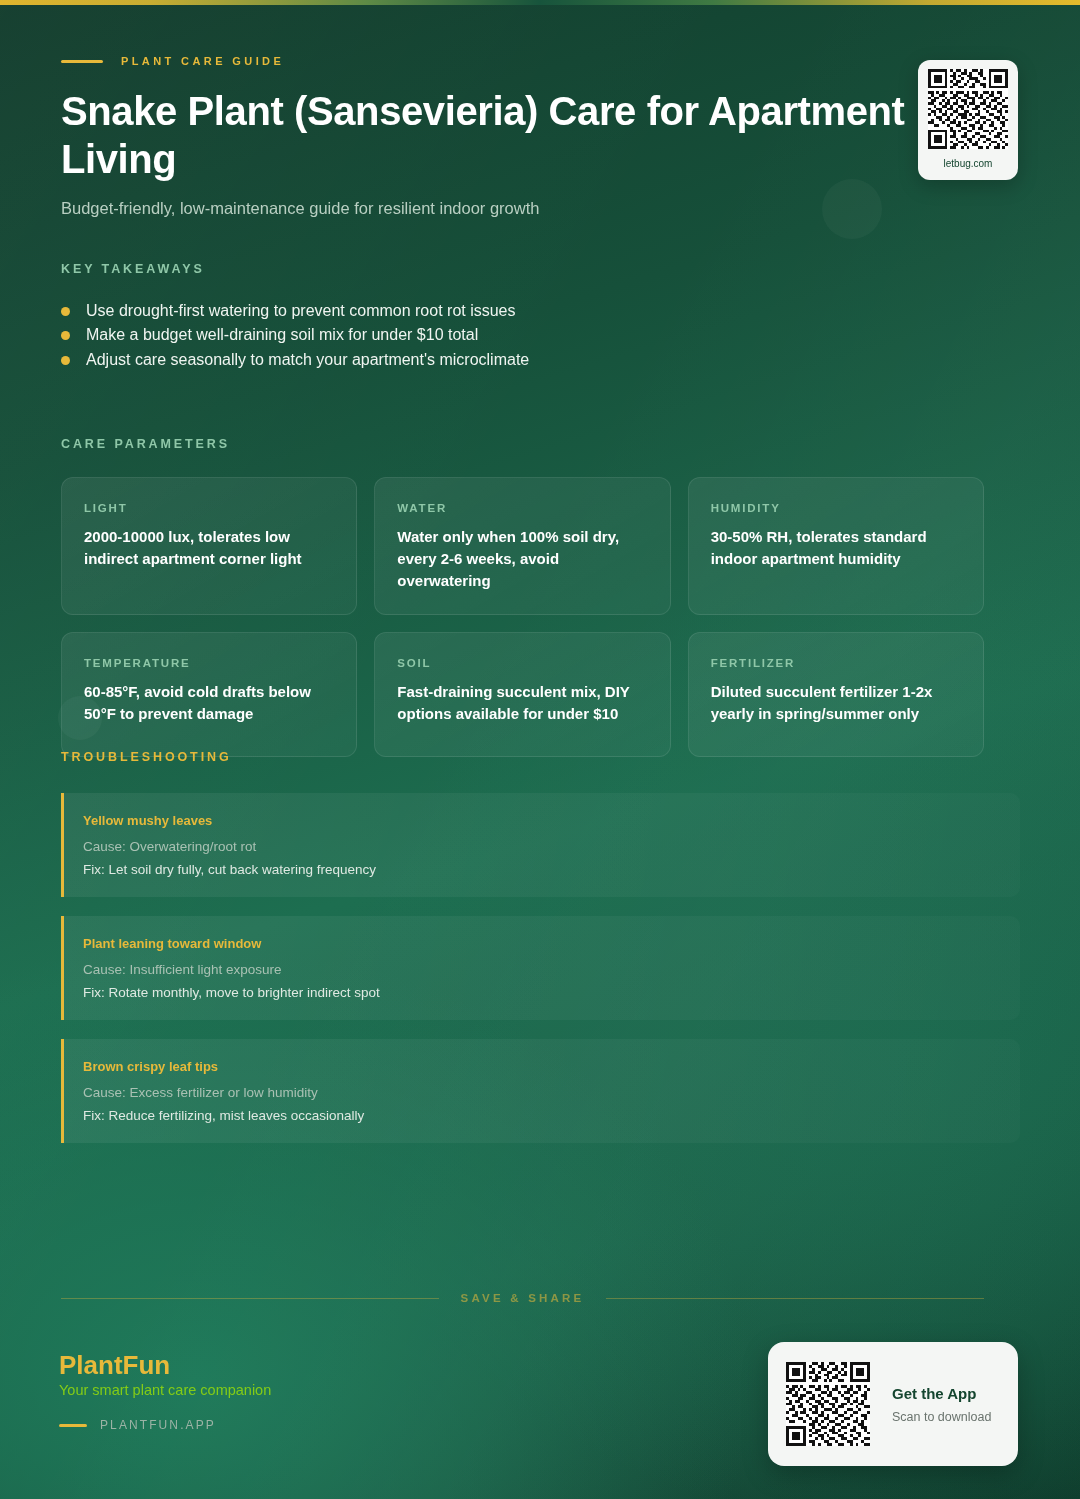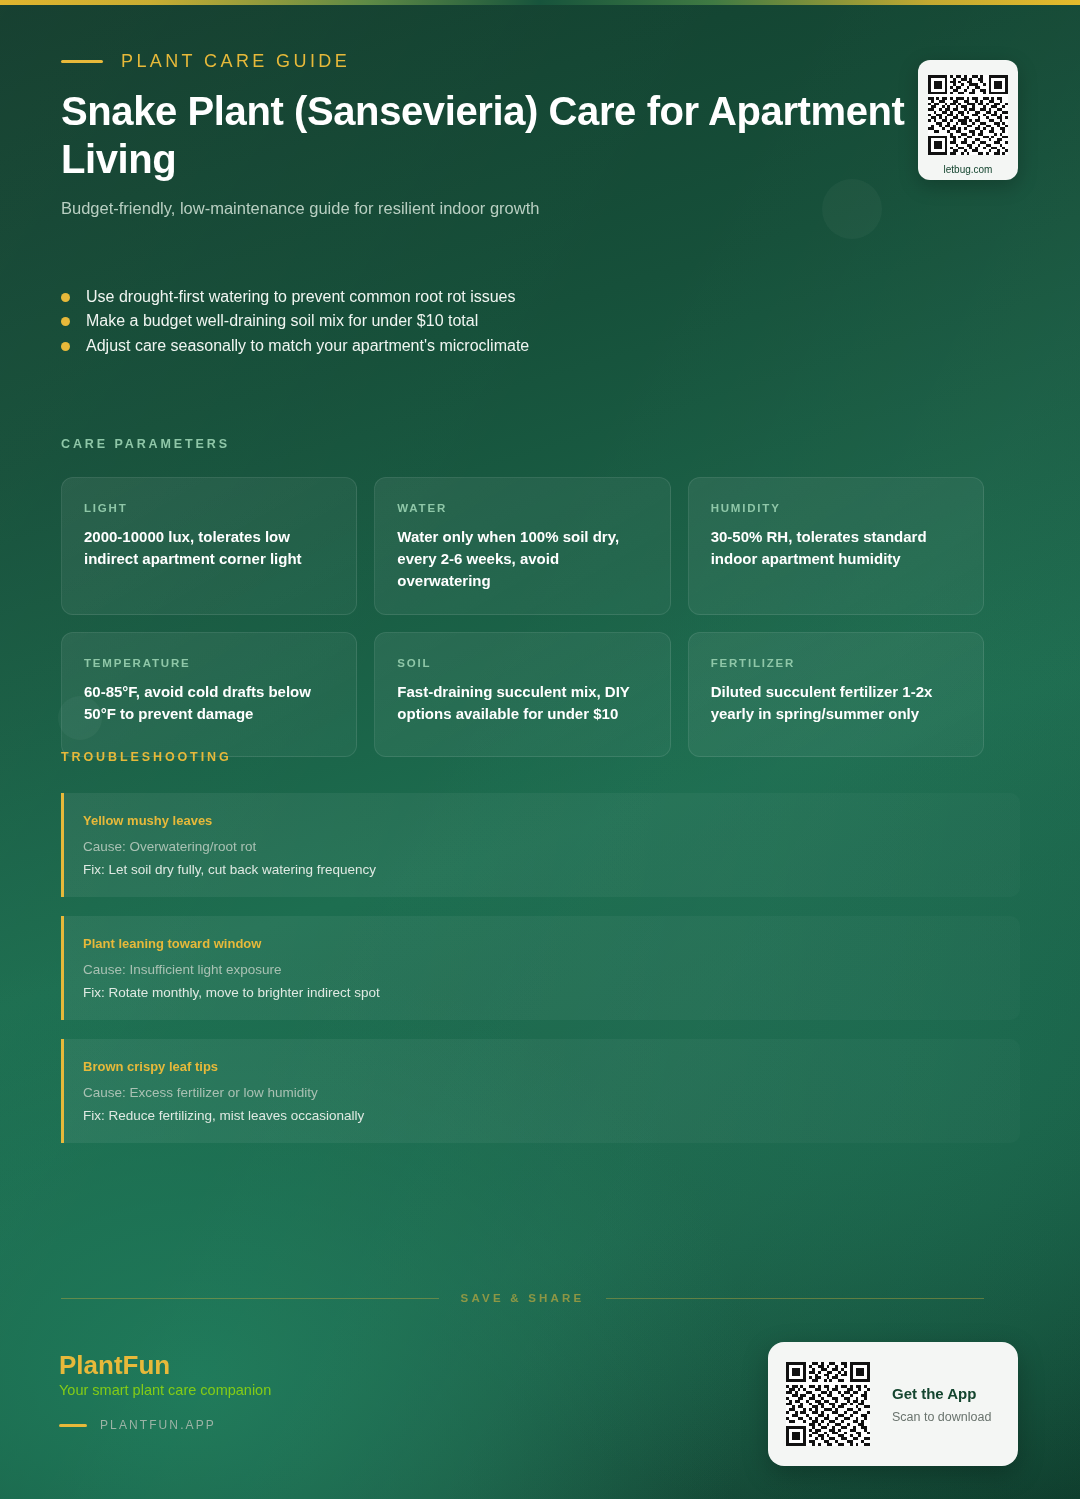--- a/index.html
+++ b/index.html
@@ -36,36 +36,36 @@
 
   
   #page { position:absolute; inset:0; z-index:3; }
   .content { position:absolute; left:61px; width:923px; }
 
   
   #header { top:52px; }
   #eyebrow-row { display:flex; align-items:center; gap:18px; height:18px; }
   #eyebrow-dash { width:42px; height:3px; background:#e7b93a; border-radius:2px; }
   #eyebrow-text {
-    font-size:18px; font-weight:400; letter-spacing:3.4px; color:#e7b93a;
+    font-size:11px; font-weight:700; letter-spacing:3.4px; color:#e7b93a;
   }
   #doc-title {
     margin-top:18px; font-size:40px; line-height:1.19; font-weight:700;
     color:#ffffff; letter-spacing:-0.4px; max-width:900px;
   }
   #doc-subtitle {
     margin-top:16px; font-size:16.5px; color:#b9cfc2; font-weight:400;
   }
 
   
   #qr-header-card {
     position:absolute; right:62px; top:60px; width:100px; height:120px;
     background:#f4f6f4; border-radius:12px; z-index:5;
     box-shadow:0 6px 20px rgba(0,0,0,0.22);
-    display:flex; flex-direction:column; align-items:center; padding-top:9px;justify-content:center;
+    display:flex; flex-direction:column; align-items:center; padding-top:9px;
   }
   #qr-header-code { width:80px; height:80px; }
   #qr-header-label { margin-top:9px; font-size:10px; color:#14452f; font-weight:400; }
 
   
   .section-label {
     font-size:12.5px; font-weight:700; letter-spacing:2.9px;
   }
   .label-green { color:#8fc7a8; }
   .label-gold  { color:#e7b93a; }
@@ -371,20 +371,21 @@
           <rect x="18" y="28" width="2" height="1"></rect>
         <rect x="21" y="28" width="1" height="1"></rect>
           <rect x="24" y="28" width="2" height="1"></rect>
         <rect x="27" y="28" width="1" height="1"></rect>
       </g>
     </svg>
     <div id="qr-header-label">letbug.com</div>
   </div>
 
   <div class="content" id="takeaways-section">
+    <div class="section-label label-green">KEY TAKEAWAYS</div>
     <div id="takeaways-list">
       <div class="takeaway-item">
         <span class="takeaway-dot"></span>
         <span class="takeaway-text">Use drought-first watering to prevent common root rot issues</span>
       </div>
       <div class="takeaway-item">
         <span class="takeaway-dot"></span>
         <span class="takeaway-text">Make a budget well-draining soil mix for under $10 total</span>
       </div>
       <div class="takeaway-item">

